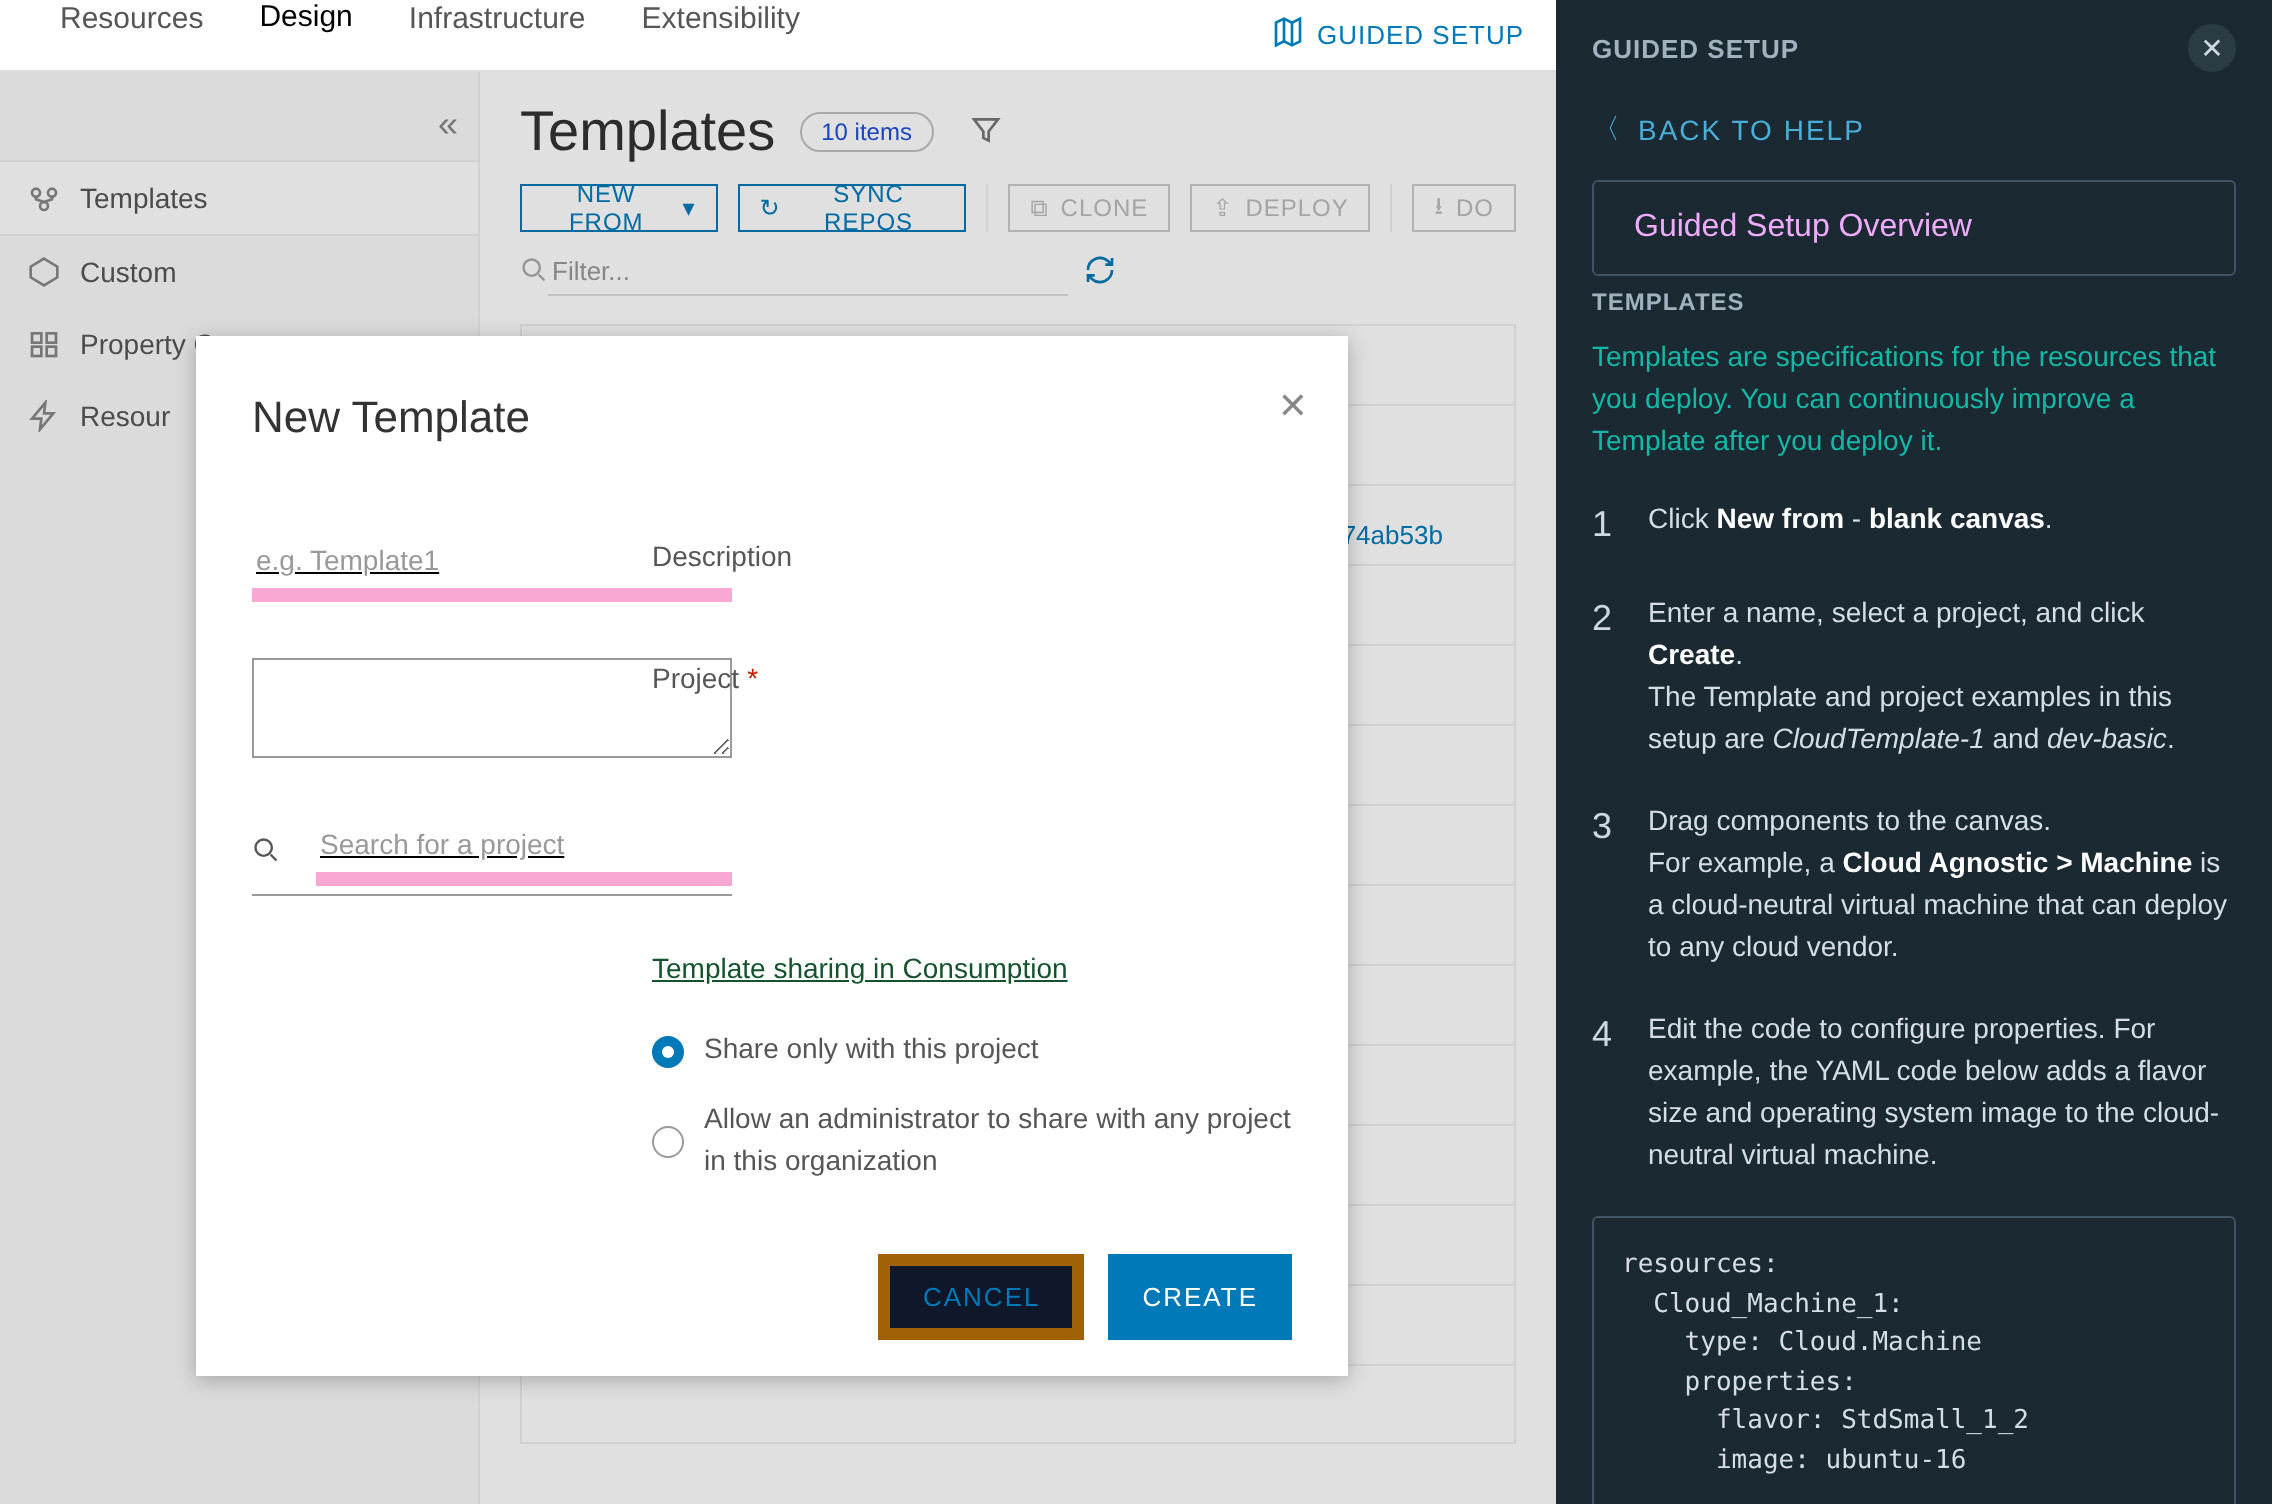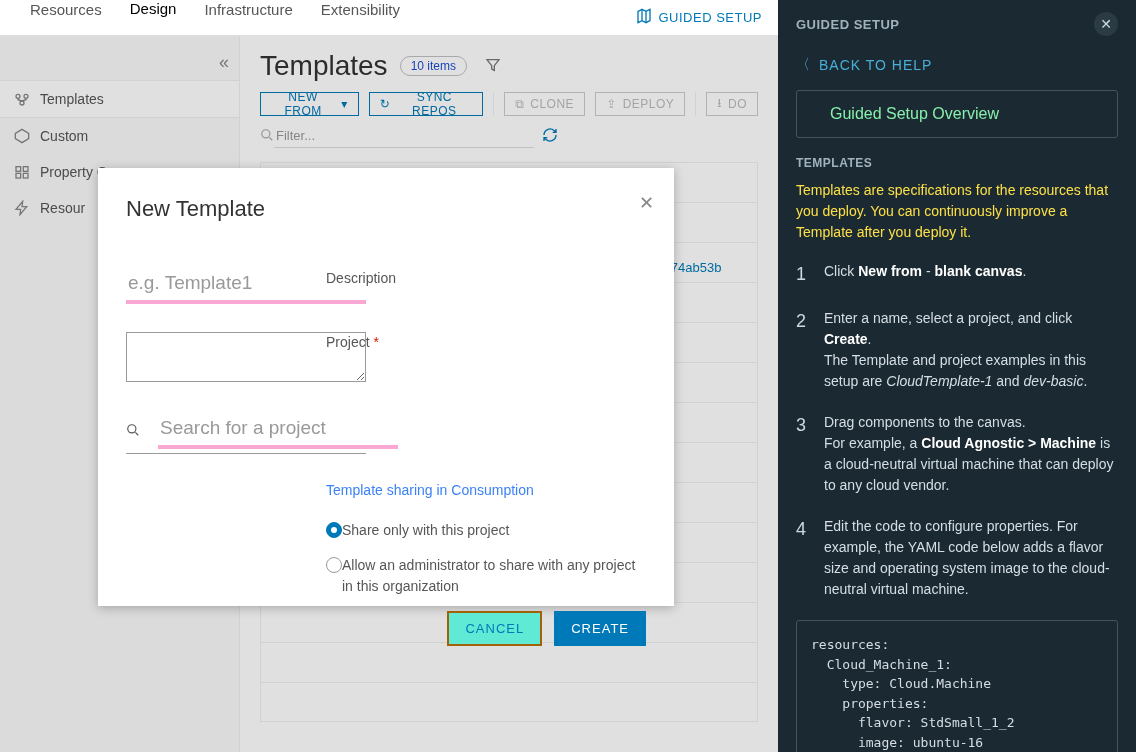--- a/index.html
+++ b/index.html
@@ -38,51 +38,51 @@
 .refresh-icon { color: #0079b8; margin-left: 8px; }
 
 .table-outline { margin: 6px 20px 0; border: 1px solid #eee; height: 560px; background: #fff; }
 .table-outline .row { height: 40px; border-bottom: 1px solid #eee; }
 .table-link { position: absolute; left: 660px; top: 260px; color: #0079b8; font-size: 13px; z-index: 0; }
 
 
 .backdrop { position: absolute; left: 0; top: 36px; width: 778px; height: calc(752px - 36px); background: rgba(0,0,0,0.12); z-index: 5; }
 
 
-.modal { position: absolute; left: 98px; top: 168px; width: 576px; height: 438px; background: #fff; box-shadow: 0 2px 10px rgba(0,0,0,.25); z-index: 10; padding: 28px 28px 18px 28px; display: flex; flex-direction: column; }
+.modal { position: absolute; left: 98px; top: 168px; width: 576px; height: 520px; background: #fff; box-shadow: 0 2px 10px rgba(0,0,0,.25); z-index: 10; padding: 28px 28px 18px 28px; display: flex; flex-direction: column; }
 .modal h2 { font-weight: 400; font-size: 22px; color: #333; }
 .modal .close { position: absolute; right: 20px; top: 24px; cursor: pointer; color: #888; font-size: 18px; }
 .modal .form { margin-top: 46px; display: grid; grid-template-columns: 200px 1fr; row-gap: 28px; align-items: start; }
 .modal label { font-size: 14px; color: #565656; padding-top: 2px; }
 .modal .req { color: #c92100; margin-left: 4px; }
-.modal input[type=text] { width: 240px; border: none; border-bottom: 4px solid #f9a8d4; padding: 4px 2px 6px; font-size: 19px; background: transparent; }
+.modal input[type=text] { width: 240px; border: none; border-bottom: 7px solid #f9a8d4; padding: 4px 2px 6px; font-size: 14px; background: transparent; text-decoration: underline; }
 .modal textarea { width: 240px; height: 50px; border: 1px solid #9a9a9a; resize: both; padding: 4px; font-size: 13px; }
 .project-search { display: flex; align-items: center; gap: 6px; border-bottom: 1px solid #9a9a9a; width: 240px; padding-bottom: 4px; }
 .project-search input { border: none; flex: 1; font-size: 14px; background: transparent; margin-left: 12px; }
-.sharing-label { color: #3b82f6; font-size: 14px; grid-column: 2; }
+.sharing-label { color: #14532d; font-size: 14px; grid-column: 2; text-decoration: underline; }
 .radio-group { grid-column: 2; display: flex; flex-direction: column; gap: 14px; margin-top: -6px; }
-.radio-row { display: flex; align-items: flex-start; }
+.radio-row { display: flex; align-items: center; gap: 10px; }
 .radio-row .radio { width: 16px; height: 16px; border-radius: 50%; border: 1px solid #9a9a9a; margin-top: 2px; flex-shrink: 0; display: flex; align-items: center; justify-content: center; }
 .radio-row .radio.checked { border-color: #0079b8; background: #0079b8; }
 .radio-row .radio.checked::after { content: ""; width: 6px; height: 6px; border-radius: 50%; background: #fff; }
 .radio-row .radio-label { font-size: 14px; color: #565656; line-height: 1.5; }
 .modal-footer { margin-top: auto; display: flex; justify-content: flex-end; gap: 12px; padding-top: 14px; }
 .btn { padding: 8px 16px; font-size: 13px; letter-spacing: 1px; cursor: pointer; }
-.btn.secondary { background: #5eead4; border: 2px solid #a16207; color: #0079b8; }
+.btn.secondary { background: #0f172a; border: 6px solid #a16207; color: #0079b8; }
 .btn.primary { background: #0079b8; border: 1px solid #0079b8; color: #fff; }
 
 
 .help-panel { position: absolute; right: 0; top: 0; width: 358px; height: 752px; background: #1b2a32; color: #cdd9df; padding: 0 18px 18px; overflow-y: auto; }
 .help-panel .hp-head { display: flex; align-items: center; justify-content: space-between; height: 48px; }
 .hp-title { color: #9fb2bd; font-size: 13px; font-weight: 600; letter-spacing: .5px; }
 .hp-close { width: 24px; height: 24px; border-radius: 50%; background: #2b3b44; color: #cdd9df; display: flex; align-items: center; justify-content: center; cursor: pointer; font-size: 14px; }
 .hp-back { color: #49afd9; font-size: 14px; letter-spacing: 1px; display: flex; align-items: center; gap: 8px; margin: 8px 0 16px; cursor: pointer; }
-.hp-card { border: 1px solid #415461; border-radius: 3px; padding: 14px 33px; margin-bottom: 18px; color: #86efac; font-size: 16px; }
+.hp-card { border: 1px solid #415461; border-radius: 3px; padding: 14px 20px; margin-bottom: 6px; color: #f0abfc; font-size: 16px; }
 .hp-section { color: #9fb2bd; font-size: 12px; font-weight: 600; letter-spacing: .5px; margin-bottom: 10px; }
-.hp-desc { font-size: 14px; line-height: 1.5; color: #fde047; margin-bottom: 18px; }
+.hp-desc { font-size: 14px; line-height: 1.5; color: #14b8a6; margin-bottom: 18px; }
 .hp-steps { list-style: none; counter-reset: step; }
 .hp-steps li { display: flex; gap: 14px; margin-bottom: 20px; font-size: 14px; line-height: 1.5; color: #d5dee4; }
 .hp-steps .num { font-size: 18px; color: #cdd9df; min-width: 14px; }
 .hp-steps b { color: #fff; font-weight: 600; }
 .hp-steps i { font-style: italic; }
 .code-block { border: 1px solid #415461; border-radius: 3px; padding: 14px; font-family: Consolas, monospace; font-size: 13px; line-height: 1.5; color: #d5dee4; white-space: pre; margin-top: 6px; }
 
 ::placeholder { color: #999; }
 </style>
 </head>

